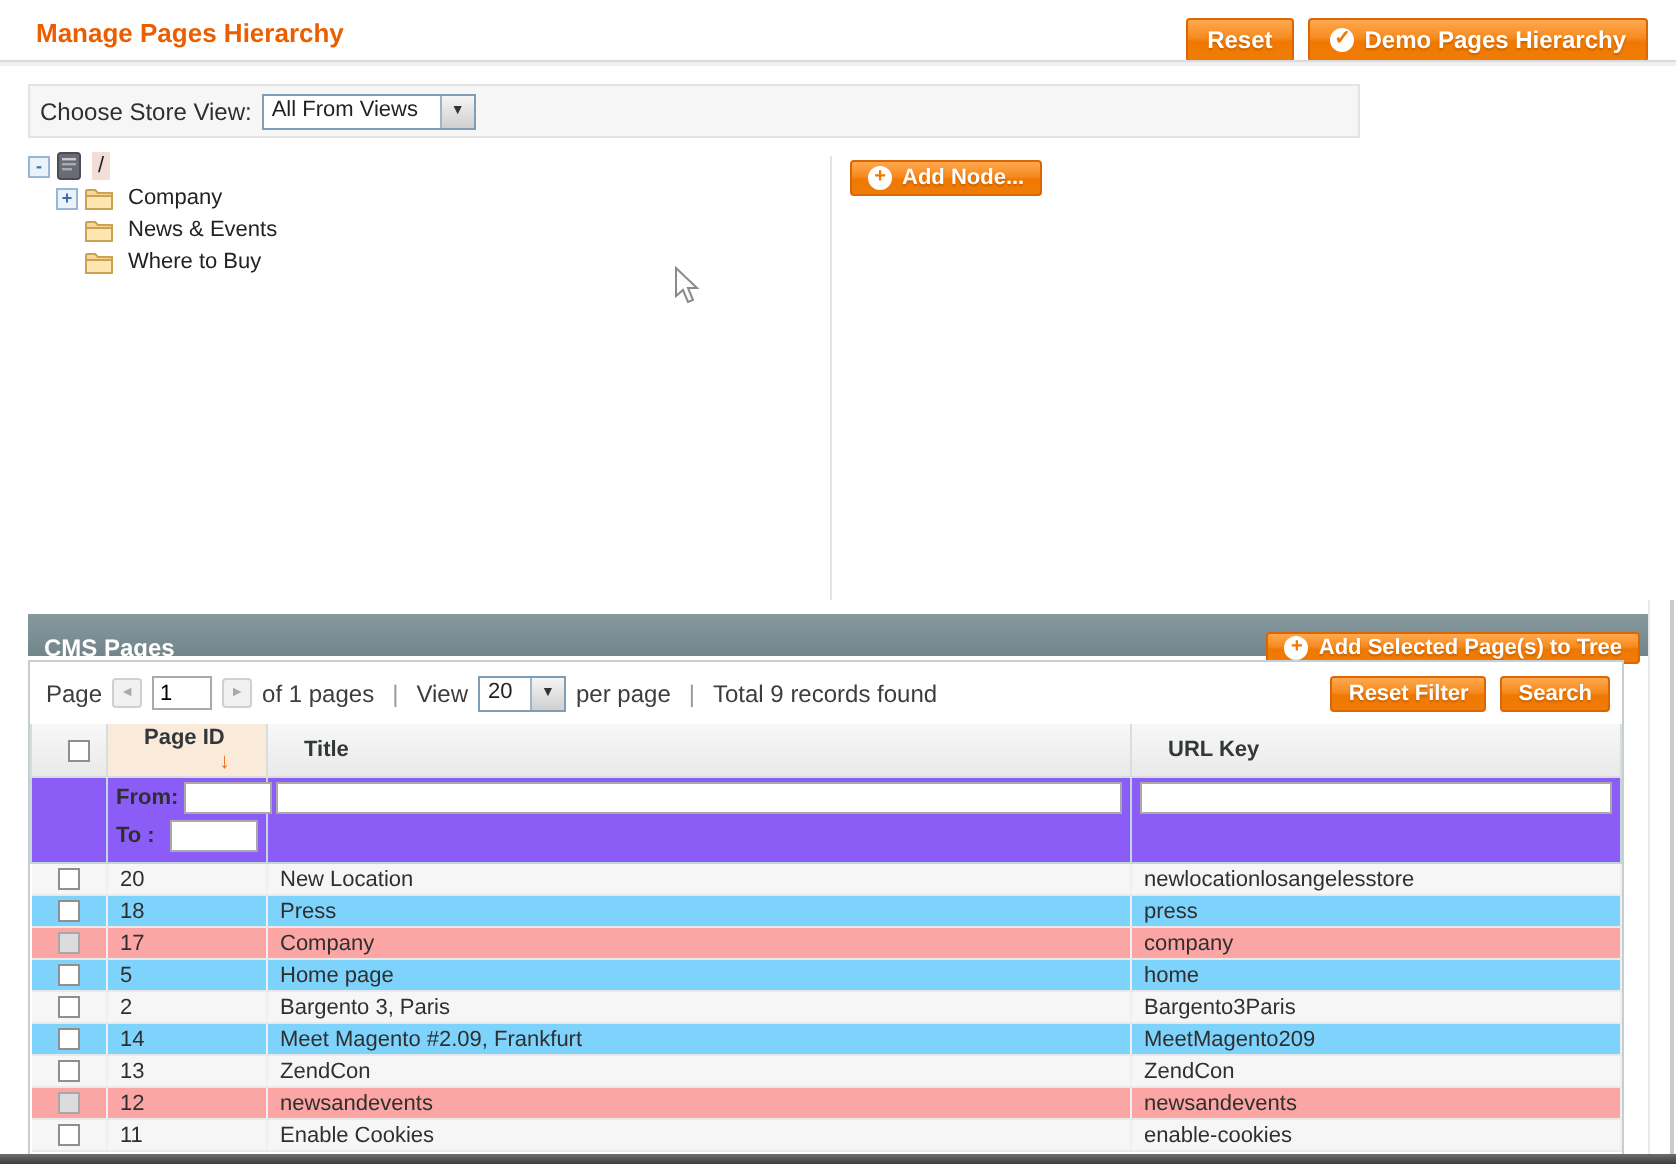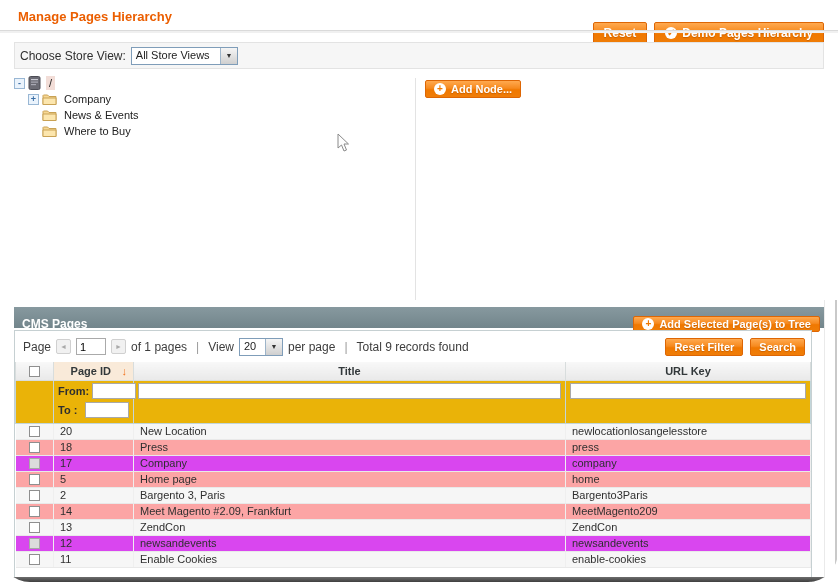--- a/index.html
+++ b/index.html
@@ -1,39 +1,39 @@
 <!DOCTYPE html>
 <html><head>
 <meta charset="utf-8">
 <style>
   * { margin:0; padding:0; box-sizing:border-box; }
   body { background:#fff; }
   .screen {
     position:relative; width:838px; height:582px; overflow:hidden;
-    font-family:"Liberation Sans", sans-serif; font-size:12px; color:#2f2f2f; background:#fff;border-radius:30px;
+    font-family:"Liberation Sans", sans-serif; font-size:12px; color:#2f2f2f; background:#fff;
   }
   
   .page-title { position:absolute; left:18px; top:9px; font-size:13px; font-weight:bold; color:#eb5e00; }
-  .head-buttons { position:absolute; right:14px; top:22px; display:flex; gap:7px; align-items:center; }
+  .head-buttons { position:absolute; right:14px; top:9px; display:flex; gap:7px; align-items:center; }
   .btn {
     display:inline-flex; align-items:center; gap:5px;
     background:linear-gradient(to bottom,#ffa94f 0%,#f68a1f 45%,#f07800 55%,#ef7d08 100%);
     border:1px solid #dd6604; border-radius:2px; color:#fff; font-weight:bold; font-size:12px;
     padding:3px 10px; cursor:pointer; text-shadow:0 1px 1px #c96200; white-space:nowrap;
   }
   .btn.small { font-size:11px; padding:2px 8px; }
   .btn-glyph {
     display:inline-block; width:12px; height:12px; border-radius:50%;
     background:#fff; color:#ef7800; font-size:10px; line-height:12px; text-align:center; font-weight:bold;
     text-shadow:none;
   }
   .head-divider { position:absolute; left:0; top:30px; width:838px; height:3px; background:#f0f0f0; border-top:1px solid #dadada; }
   
   .store-box {
-    position:absolute; left:14px; top:42px; width:810px; height:27px;
+    position:absolute; left:14px; top:42px; width:666px; height:27px;
     background:#f6f6f6; border:1px solid #e3e3e3; display:flex; align-items:center; padding-left:5px; gap:5px;
   }
   .fake-select { display:inline-flex; align-items:stretch; background:#fff; border:1px solid #7f9db9; height:18px; }
   .fs-text { padding:1px 5px 0 4px; font-size:11px; color:#222; flex:1; white-space:nowrap; overflow:hidden; }
   .fs-btn {
     width:17px; display:flex; align-items:center; justify-content:center;
     background:linear-gradient(#f5f5f5,#cfcfcf); border-left:1px solid #9db4c9; font-size:7px; color:#333; cursor:pointer;
   }
   .store-select { width:107px; }
   
@@ -65,34 +65,34 @@
     width:15px; height:15px; border:1px solid #d0d0d0; background:#f1f1f1; color:#a9a9a9;
     font-size:7px; display:inline-flex; align-items:center; justify-content:center; cursor:pointer; border-radius:2px;
   }
   .page-input { width:30px; height:17px; border:1px solid #aaa; font-size:11px; padding:0 3px; font-family:"Liberation Sans",sans-serif; }
   .view-select { width:44px; }
   .pager-right { margin-left:auto; display:flex; gap:7px; }
   
   table.grid { width:100%; border-collapse:collapse; table-layout:fixed; font-size:11px; }
   .grid th {
     background:linear-gradient(#f8f8f8,#e9e9e9); border:1px solid #d8dddd; border-top:none;
-    height:18px; text-align:center; padding:1px 6px; font-size:11px; color:#32383a; cursor:pointer;
+    height:18px; text-align:left; padding:1px 18px; font-size:11px; color:#32383a; cursor:pointer;
   }
   .grid th.sorted { background:#f9ead9; }
   .sort-arrow { float:right; color:#f3731e; font-weight:bold; }
-  .grid td.filter-cell { background:#eab308; border:1px solid #c3d6da; padding:2px 4px; vertical-align:top; }
+  .grid td.filter-cell { background:#8b5cf6; border:1px solid #c3d6da; padding:2px 4px; vertical-align:top; }
   .filter-line { display:flex; align-items:center; gap:3px; margin-bottom:3px; }
   .filter-line label { font-weight:bold; font-size:11px; width:34px; }
   .f-input { border:1px solid #a9a9a9; height:16px; font-size:11px; padding:0 3px; font-family:"Liberation Sans",sans-serif; }
   .f-range { width:44px; }
   .f-wide { width:100%; }
   .grid tbody td { height:16px; padding:0 6px; border-bottom:1px solid #e9e9e9; border-right:1px solid #efefef; color:#2f2f2f; overflow:hidden; white-space:nowrap; }
   .grid tbody tr.even { background:#f6f6f6; }
-  .grid tbody tr.odd { background:#fca5a5; }
-  .grid tbody tr.highlight { background:#d946ef; }
+  .grid tbody tr.odd { background:#7dd3fc; }
+  .grid tbody tr.highlight { background:#fca5a5; }
   .cb-cell { text-align:center; }
   .checkbox {
     display:inline-block; width:11px; height:11px; border:1px solid #8f8f8f; background:#fff; vertical-align:middle; cursor:pointer;
   }
   .checkbox.disabled { background:#dcdcdc; border-color:#a7a7a7; }
   
   .bottom-edge { position:absolute; left:0; top:577px; width:838px; height:5px; background:linear-gradient(#6d6d6d,#3e3e3e); }
   .right-line1 { position:absolute; left:824px; top:300px; width:1px; height:278px; background:#eaeaea; }
   .right-line2 { position:absolute; left:835px; top:300px; width:2px; height:278px; background:#c9c9c9; }
   .cursor { position:absolute; left:337px; top:133px; }
@@ -110,21 +110,21 @@
     <button class="btn">
       <span class="btn-glyph">✓</span>
       <span>Demo Pages Hierarchy</span>
     </button>
   </div>
   <div class="head-divider"></div>
 
   <div class="store-box">
     <span>Choose Store View:</span>
     <span class="fake-select store-select">
-      <span class="fs-text">All Store Views</span>
+      <span class="fs-text">All From Views</span>
       <span class="fs-btn">▼</span>
     </span>
   </div>
 
   <div class="tree-panel">
     <div class="tree-row">
       <span class="toggle">-</span>
       <span class="tree-icon">
         <svg width="14" height="14" viewBox="0 0 14 14">
             <rect x="1" y="0.5" width="11" height="13" rx="1.5" fill="#6b6b74" stroke="#4c4c55"></rect>

